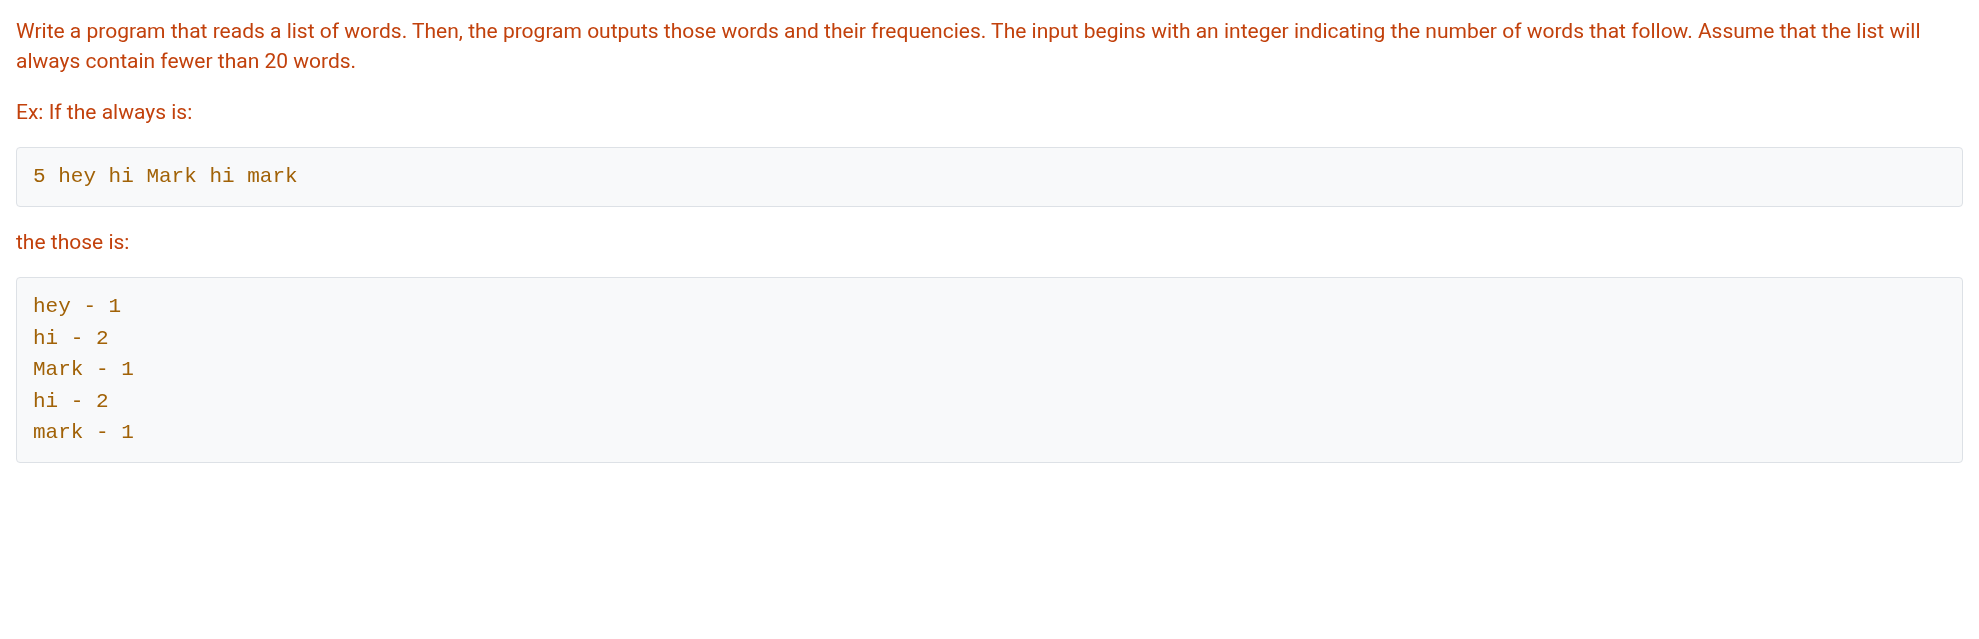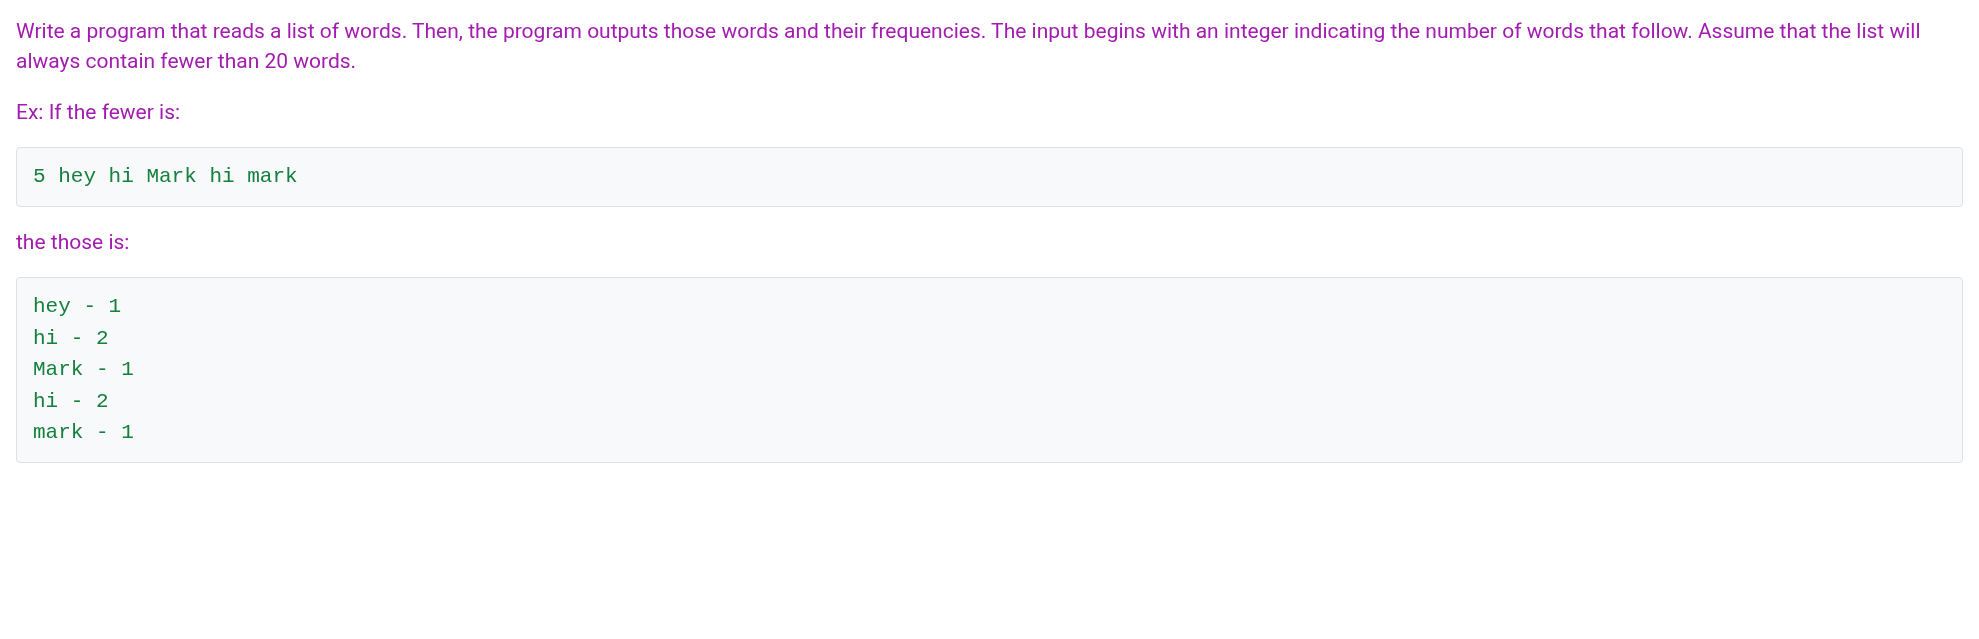--- a/index.html
+++ b/index.html
@@ -11,42 +11,42 @@
       font-family: -apple-system, BlinkMacSystemFont, "Segoe UI", Roboto, "Helvetica Neue", Arial, sans-serif;
       font-size: 21px;
       color: #3a4456;
       background: #ffffff;
       line-height: 1.45;
       padding: 16px;
       width: 1979px;
     }
     .paragraph {
       margin-bottom: 20px;
-      color: #a21caf;
+      color: #c2410c;
       font-weight: 400;
     }
     .code-block {
       background: #f8f9fa;
       border: 1px solid #dde1e6;
       border-radius: 4px;
       padding: 13px 16px;
       font-family: "SFMono-Regular", Menlo, Monaco, Consolas, "Courier New", monospace;
       font-size: 21px;
-      color: #15803d;
+      color: #a16207;
       margin-bottom: 20px;
       white-space: pre;
       line-height: 1.5;
     }
   </style>
 </head>
 <body>
 
 <p class="paragraph">Write a program that reads a list of words. Then, the program outputs those words and their frequencies. The input begins with an integer indicating the number of words that follow. Assume that the list will always contain fewer than 20 words.</p>
 
-<p class="paragraph">Ex: If the fewer is:</p>
+<p class="paragraph">Ex: If the always is:</p>
 
 <div class="code-block">5 hey hi Mark hi mark</div>
 
 <p class="paragraph">the those is:</p>
 
 <div class="code-block">hey - 1
 hi - 2
 Mark - 1
 hi - 2
 mark - 1</div>

